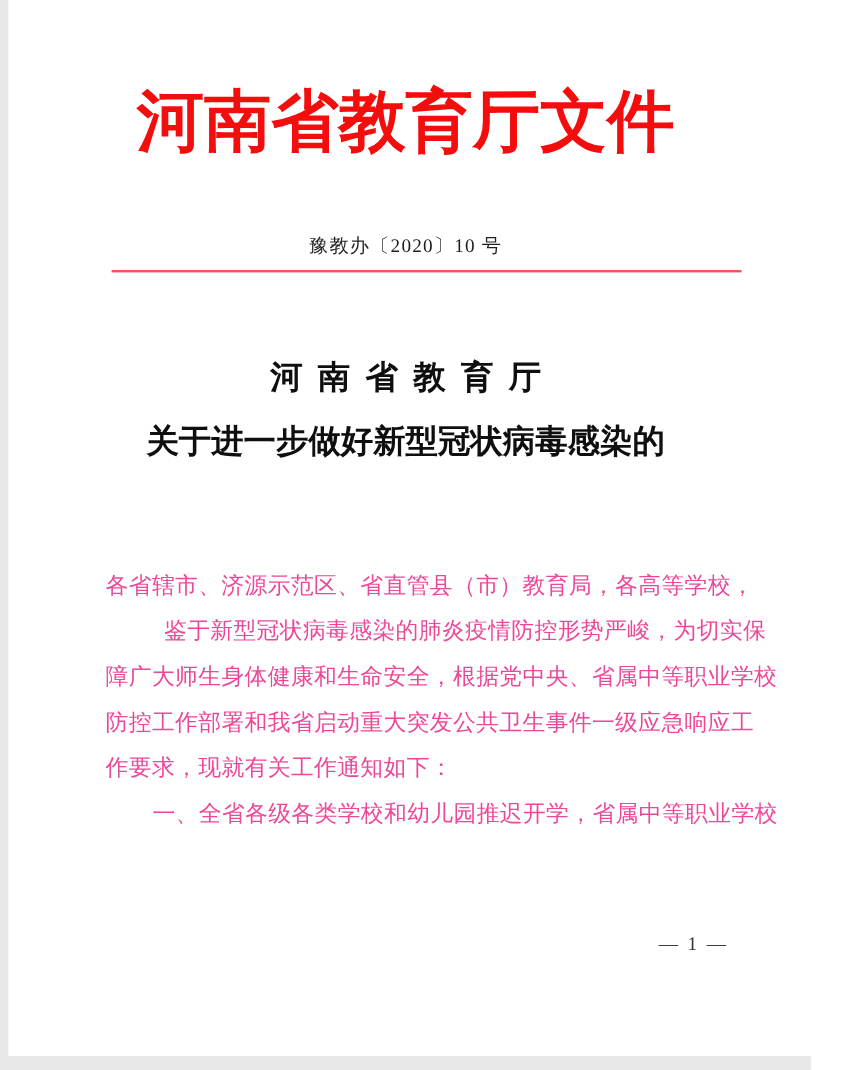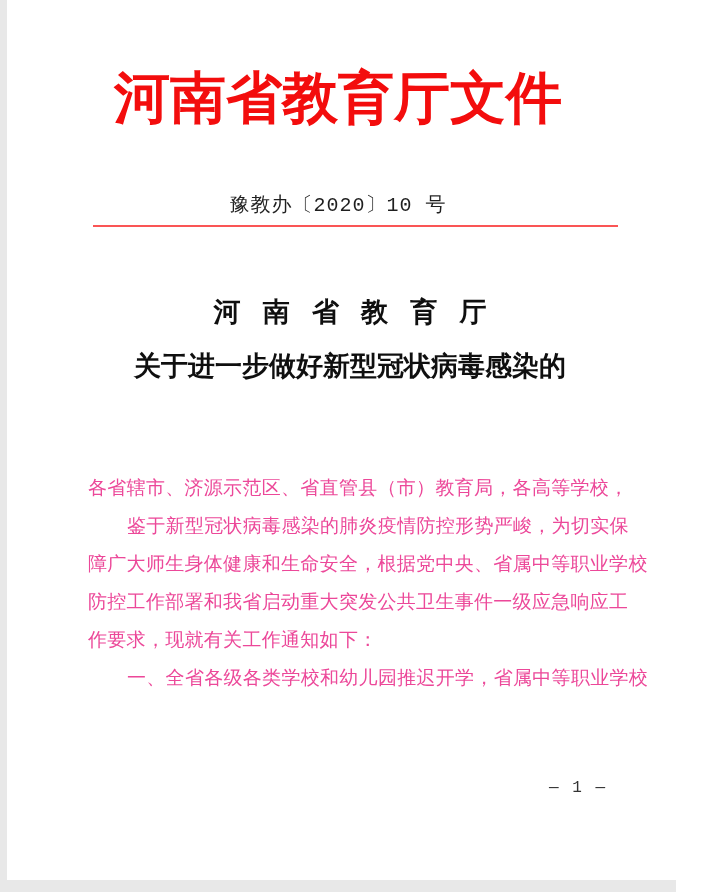--- a/index.html
+++ b/index.html
@@ -6,21 +6,21 @@
     margin: 0;
     padding: 0;
     background: #ffffff;
   }
   #page {
     position: relative;
     width: 676px;
     height: 892px;
     background: #ffffff;
     overflow: hidden;
-    font-family: Liberation Mono, monospace;
+    font-family: Liberation Serif, serif;
   }
   
   .edge-left {
     position: absolute;
     left: 0; top: 0;
     width: 7px; height: 100%;
     background: #e8e8e8;
   }
   .edge-bottom {
     position: absolute;
@@ -40,42 +40,41 @@
     color: #f30d0d;
     letter-spacing: 0px;
     white-space: nowrap;
   }
   
   #docnum {
     position: absolute;
     top: 194px; left: 0;
     width: 100%;
     text-align: center;
-    font-size: 20px;
+    font-size: 16px;
     line-height: 24px;
     color: #1f1f1f;
     letter-spacing: 1px;
   }
   
   #divider {
     position: absolute;
     top: 225px; left: 93px;
     width: 525px; height: 2px;
     background: #fa5555;
   }
   
   #title {
     position: absolute;
     top: 287px; left: 0;
     width: 100%;
     text-align: center;
     font-size: 27px;
     font-weight: bold;
     color: #0f0f0f;
-    margin-left: 12px;
   }
   .title-line {
     line-height: 54px;
     white-space: nowrap;
   }
   .title-spaced {
     word-spacing: 6px;
   }
   
   #body-text {
@@ -84,20 +83,21 @@
     font-size: 19px;
     color: #ec4899;
     letter-spacing: 0.3px;
   }
   .body-line {
     line-height: 38px;
     white-space: nowrap;
   }
   .indent {
     padding-left: 39px;
+    text-align: center;
   }
   
   #pagenum {
     position: absolute;
     top: 779px; left: 549px;
     font-size: 16px;
     letter-spacing: 2px;
     color: #333333;
     white-space: nowrap;
   }

